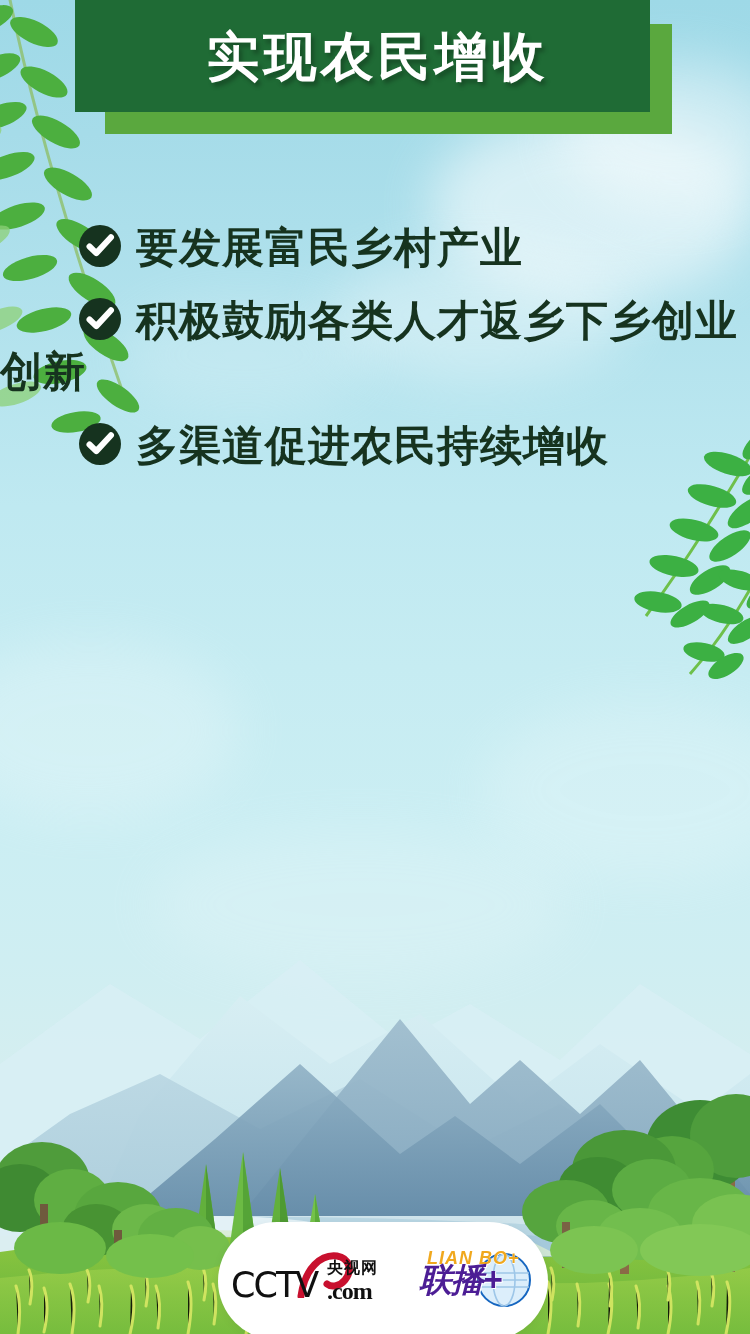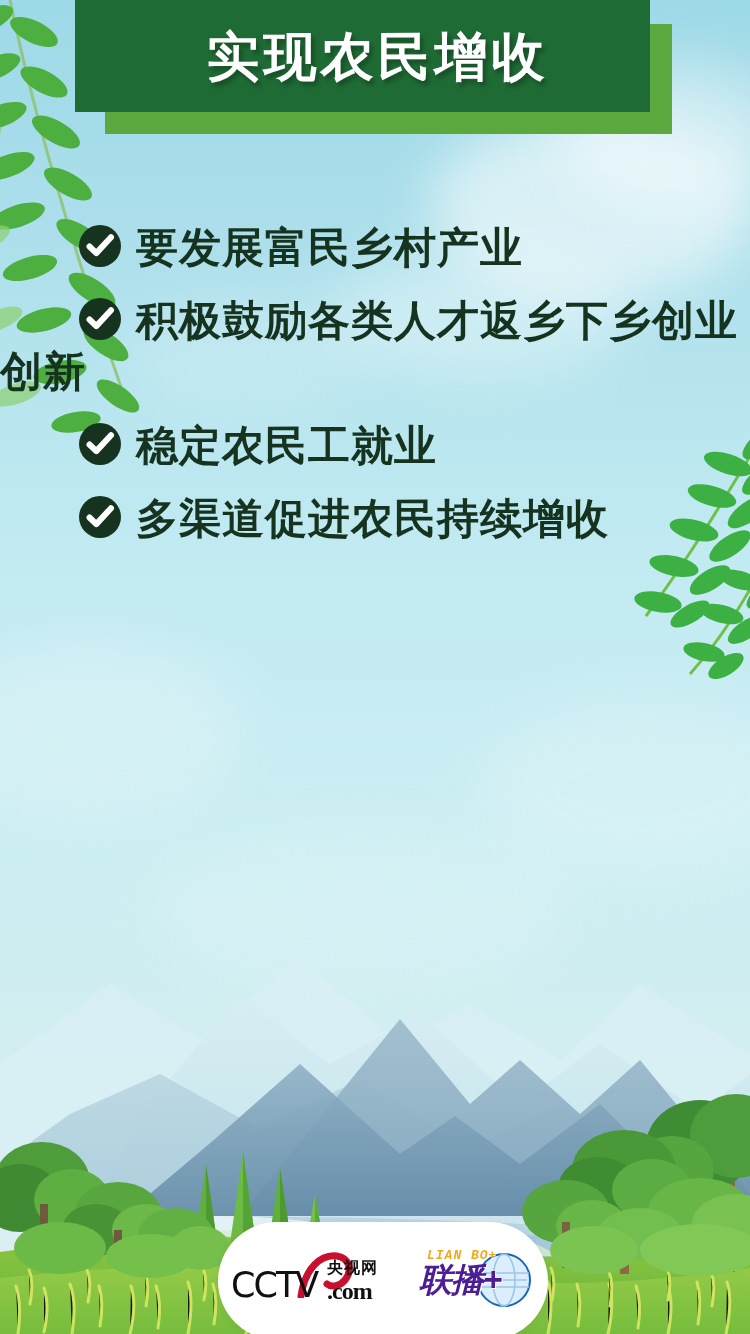--- a/index.html
+++ b/index.html
@@ -131,22 +131,22 @@
     font-size:24px; font-weight:700; color:#101010; letter-spacing:-1px;
     line-height:1;
   }
   .cctv-swoosh { position:absolute; left:64px; top:0px; width:58px; height:46px; }
 
   
   .lianbo { position:relative; width:118px; height:68px; }
   .lb-globe { position:absolute; right:2px; top:4px; width:58px; height:58px; }
   .lb-pin {
     position:absolute; left:10px; top:2px;
-    font-family:Liberation Mono, monospace;
-    font-size:13px; font-weight:700; font-style:italic;
+    font-family:Liberation Sans, sans-serif;
+    font-size:18px; font-weight:700; font-style:italic;
     color:#f0a81e; letter-spacing:1px; line-height:1;
     text-shadow:0 1px 0 #fff;
   }
   .lb-cn {
     position:absolute; left:2px; top:16px;
     font-size:33px; font-weight:700; font-style:italic;
     color:#4c1d95; line-height:1; letter-spacing:-1px;
     text-shadow:1px 1px 0 #ffffff;
   }
 </style>
@@ -382,26 +382,20 @@
             </svg></span><span>要发展富民乡村产业</span></div>
     </div>
 
     <div class="check-item">
       <div class="ci-text"><span class="tick"><svg viewBox="0 0 44 44">
               <circle cx="22" cy="22" r="21" fill="#16331f"></circle>
               <path d="M11.5 22.5 l6.8 6.6 L33 13.2" stroke="#ffffff" stroke-width="6" fill="none" stroke-linecap="round" stroke-linejoin="round"></path>
             </svg></span><span>积极鼓励各类人才返乡下乡创业创新</span></div>
     </div>
 
-    <div class="check-item">
-      <div class="ci-text"><span class="tick"><svg viewBox="0 0 44 44">
-              <circle cx="22" cy="22" r="21" fill="#16331f"></circle>
-              <path d="M11.5 22.5 l6.8 6.6 L33 13.2" stroke="#ffffff" stroke-width="6" fill="none" stroke-linecap="round" stroke-linejoin="round"></path>
-            </svg></span><span>稳定农民工就业</span></div>
-    </div>
 
 
     <div class="check-item">
       <div class="ci-text"><span class="tick"><svg viewBox="0 0 44 44">
               <circle cx="22" cy="22" r="21" fill="#16331f"></circle>
               <path d="M11.5 22.5 l6.8 6.6 L33 13.2" stroke="#ffffff" stroke-width="6" fill="none" stroke-linecap="round" stroke-linejoin="round"></path>
             </svg></span><span>多渠道促进农民持续增收</span></div>
     </div>
 
   </div>

